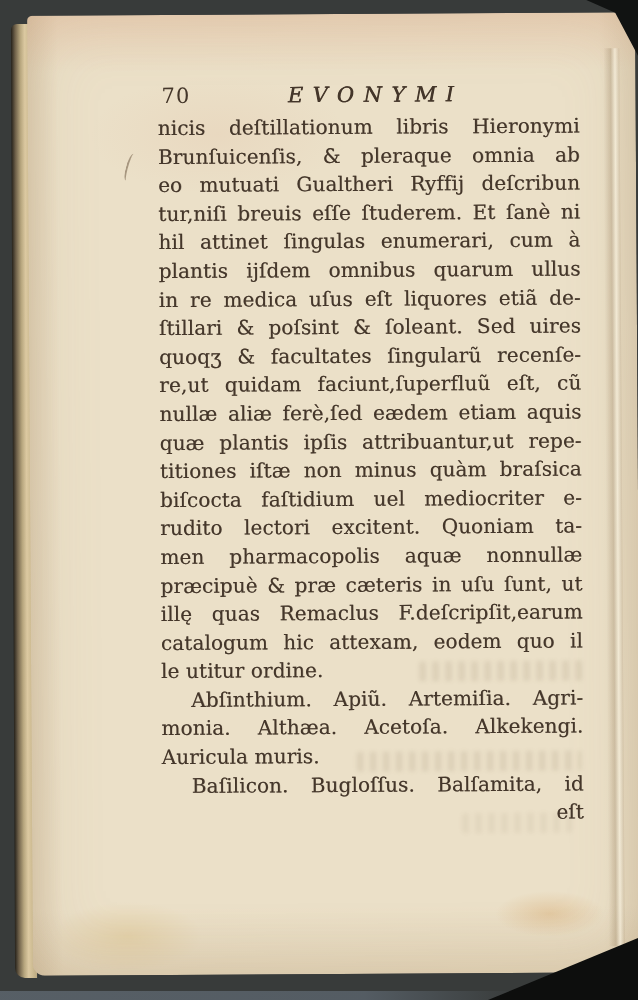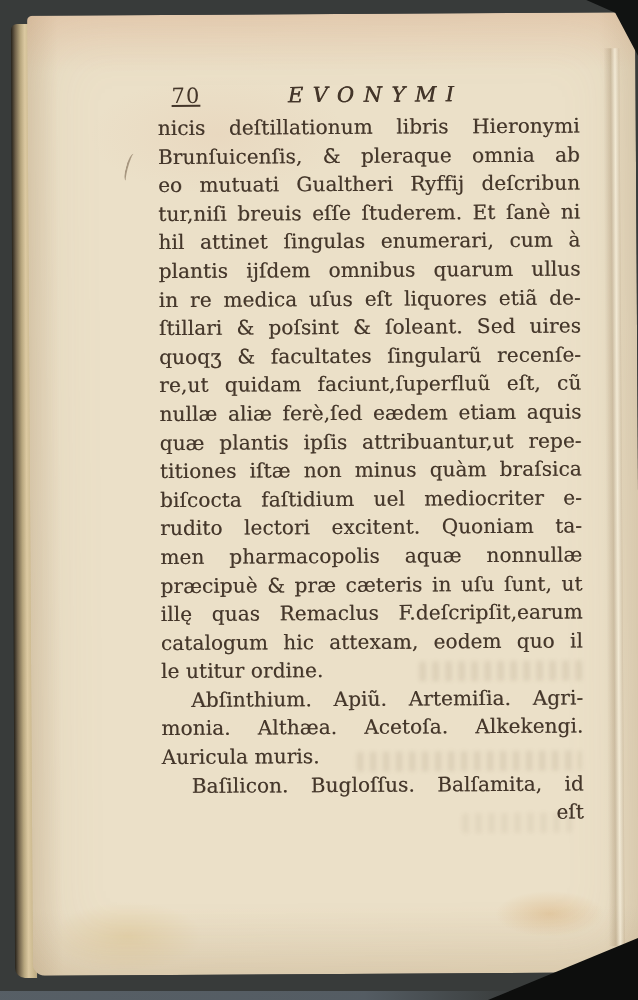--- a/index.html
+++ b/index.html
@@ -90,23 +90,22 @@
   
   .content {
     position: absolute; left: 130px; top: 66px; width: 422px;
     color: var(--ink, #44362a);
   }
   .header-row {
     position: relative; height: 30px; line-height: 30px;
     font-size: 21px;
   }
   .page-number {
-    position: absolute; left: 14px; top: 0;
+    position: absolute; left: 4px; top: 0;
     letter-spacing: 1px;
-    text-decoration: underline;
   }
   .running-title {
     display: block; text-align: center; padding-left: 14px;
     font-style: italic; letter-spacing: 0.45em; font-size: 21px;
     text-shadow: 0.5px 0 0 currentColor;
   }
   .text-block { margin-top: 3px; }
   .line {
     height: 28.6px; line-height: 28.6px;
     font-size: 20px; letter-spacing: 0.1px;

